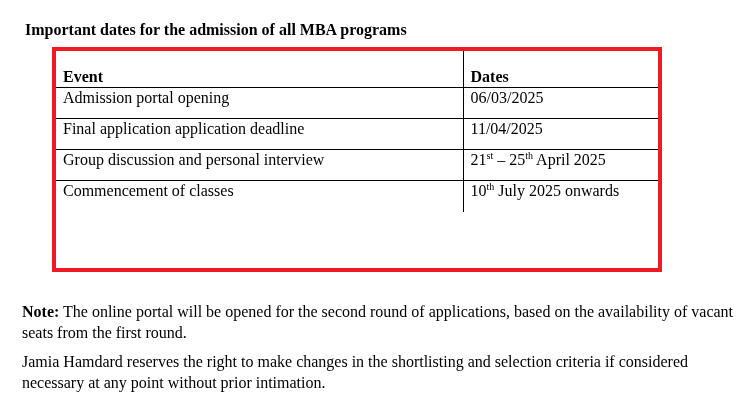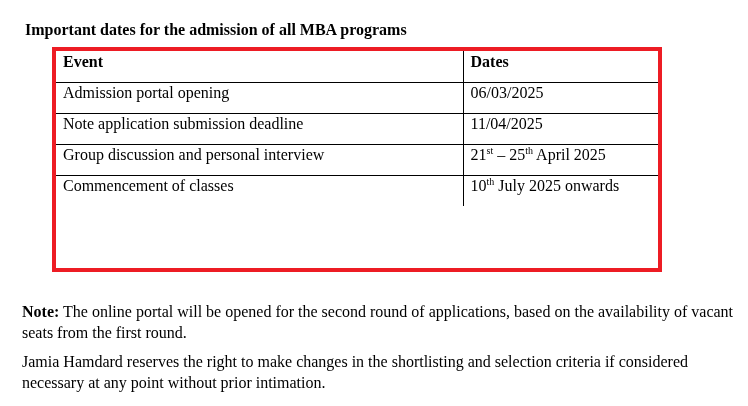--- a/index.html
+++ b/index.html
@@ -45,21 +45,21 @@
       vertical-align: top;
       font-size: 16px;
       line-height: 20px;
       text-align: left;
       box-sizing: border-box;
       white-space: nowrap;
     }
     table.dates th {
       font-weight: bold;
       height: 31px;
-      padding-top: 1px;
+      padding-top: 16px;
     }
     table.dates td {
       padding-top: 0;
     }
     table.dates tr + tr td, table.dates tr + tr th {
       border-top: 1px solid #000;
     }
     table.dates tr:first-child + tr td {
       border-top: 1px solid #000;
     }
@@ -98,21 +98,21 @@
       <tbody>
           <tr>
         <th class="col-event">Event</th>
         <th class="col-date">Dates</th>
       </tr>
       <tr>
         <td class="col-event">Admission portal opening</td>
         <td class="col-date">06/03/2025</td>
       </tr>
       <tr>
-        <td class="col-event">Note application submission deadline</td>
+        <td class="col-event">Final application application deadline</td>
         <td class="col-date">11/04/2025</td>
       </tr>
       <tr>
         <td class="col-event">Group discussion and personal interview</td>
         <td class="col-date">21<sup>st</sup> – 25<sup>th</sup> April 2025</td>
       </tr>
       <tr>
         <td class="col-event">Commencement of classes</td>
         <td class="col-date">10<sup>th</sup> July 2025 onwards</td>
       </tr>

